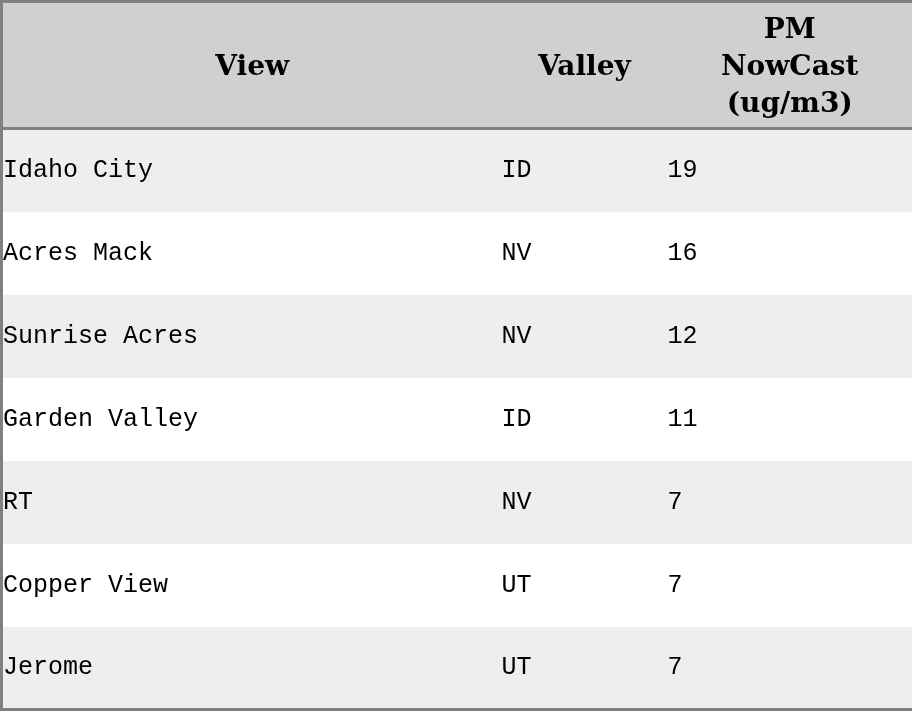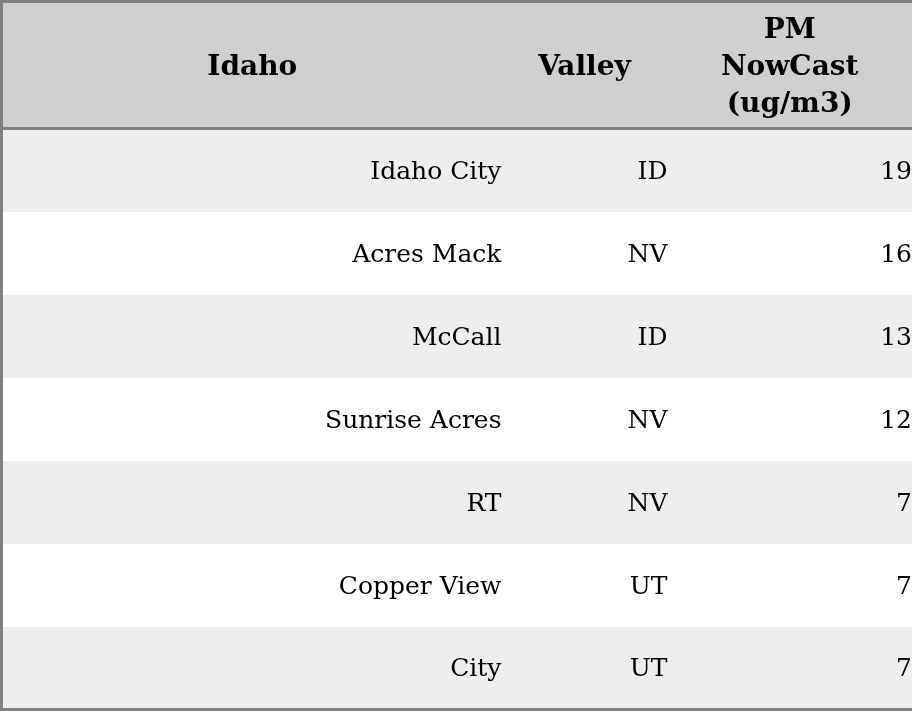--- a/index.html
+++ b/index.html
@@ -34,76 +34,77 @@
     font-size: 28px;
     line-height: 37px;
     text-align: center;
     vertical-align: middle;
     height: 127px;
     white-space: pre-line;
     padding: 0;
   }
   .aq-table tbody td {
     font-size: 25px;
-    text-align: right;
+    text-align: left;
     vertical-align: middle;
     padding: 0;
+    font-family: Liberation Mono, monospace;
   }
   .aq-table tbody tr { height: 57px; }
   .aq-table tbody tr:nth-child(odd)  { background: var(--row-odd-bg); }
   .aq-table tbody tr:nth-child(even) { background: var(--row-even-bg); }
 </style>
 </head>
 <body>
 
 <table class="aq-table">
   <colgroup>
     <col class="col-site">
     <col class="col-state">
     <col class="col-pm">
   </colgroup>
   <thead>
     <tr>
-      <th>Idaho</th>
+      <th>View</th>
       <th>Valley</th>
       <th>PM
 NowCast
 (ug/m3)</th>
     </tr>
   </thead>
   <tbody>
       <tr>
         <td>Idaho City</td>
         <td>ID</td>
         <td>19</td>
       </tr>
       <tr>
         <td>Acres Mack</td>
         <td>NV</td>
         <td>16</td>
       </tr>
       <tr>
-        <td>McCall</td>
-        <td>ID</td>
-        <td>13</td>
-      </tr>
-      <tr>
         <td>Sunrise Acres</td>
         <td>NV</td>
         <td>12</td>
+      </tr>
+      <tr>
+        <td>Garden Valley</td>
+        <td>ID</td>
+        <td>11</td>
       </tr>
       <tr>
         <td>RT</td>
         <td>NV</td>
         <td>7</td>
       </tr>
       <tr>
         <td>Copper View</td>
         <td>UT</td>
         <td>7</td>
       </tr>
       <tr>
-        <td>City</td>
+        <td>Jerome</td>
         <td>UT</td>
         <td>7</td>
       </tr>
     </tbody>
 </table>
 
 </body></html>

